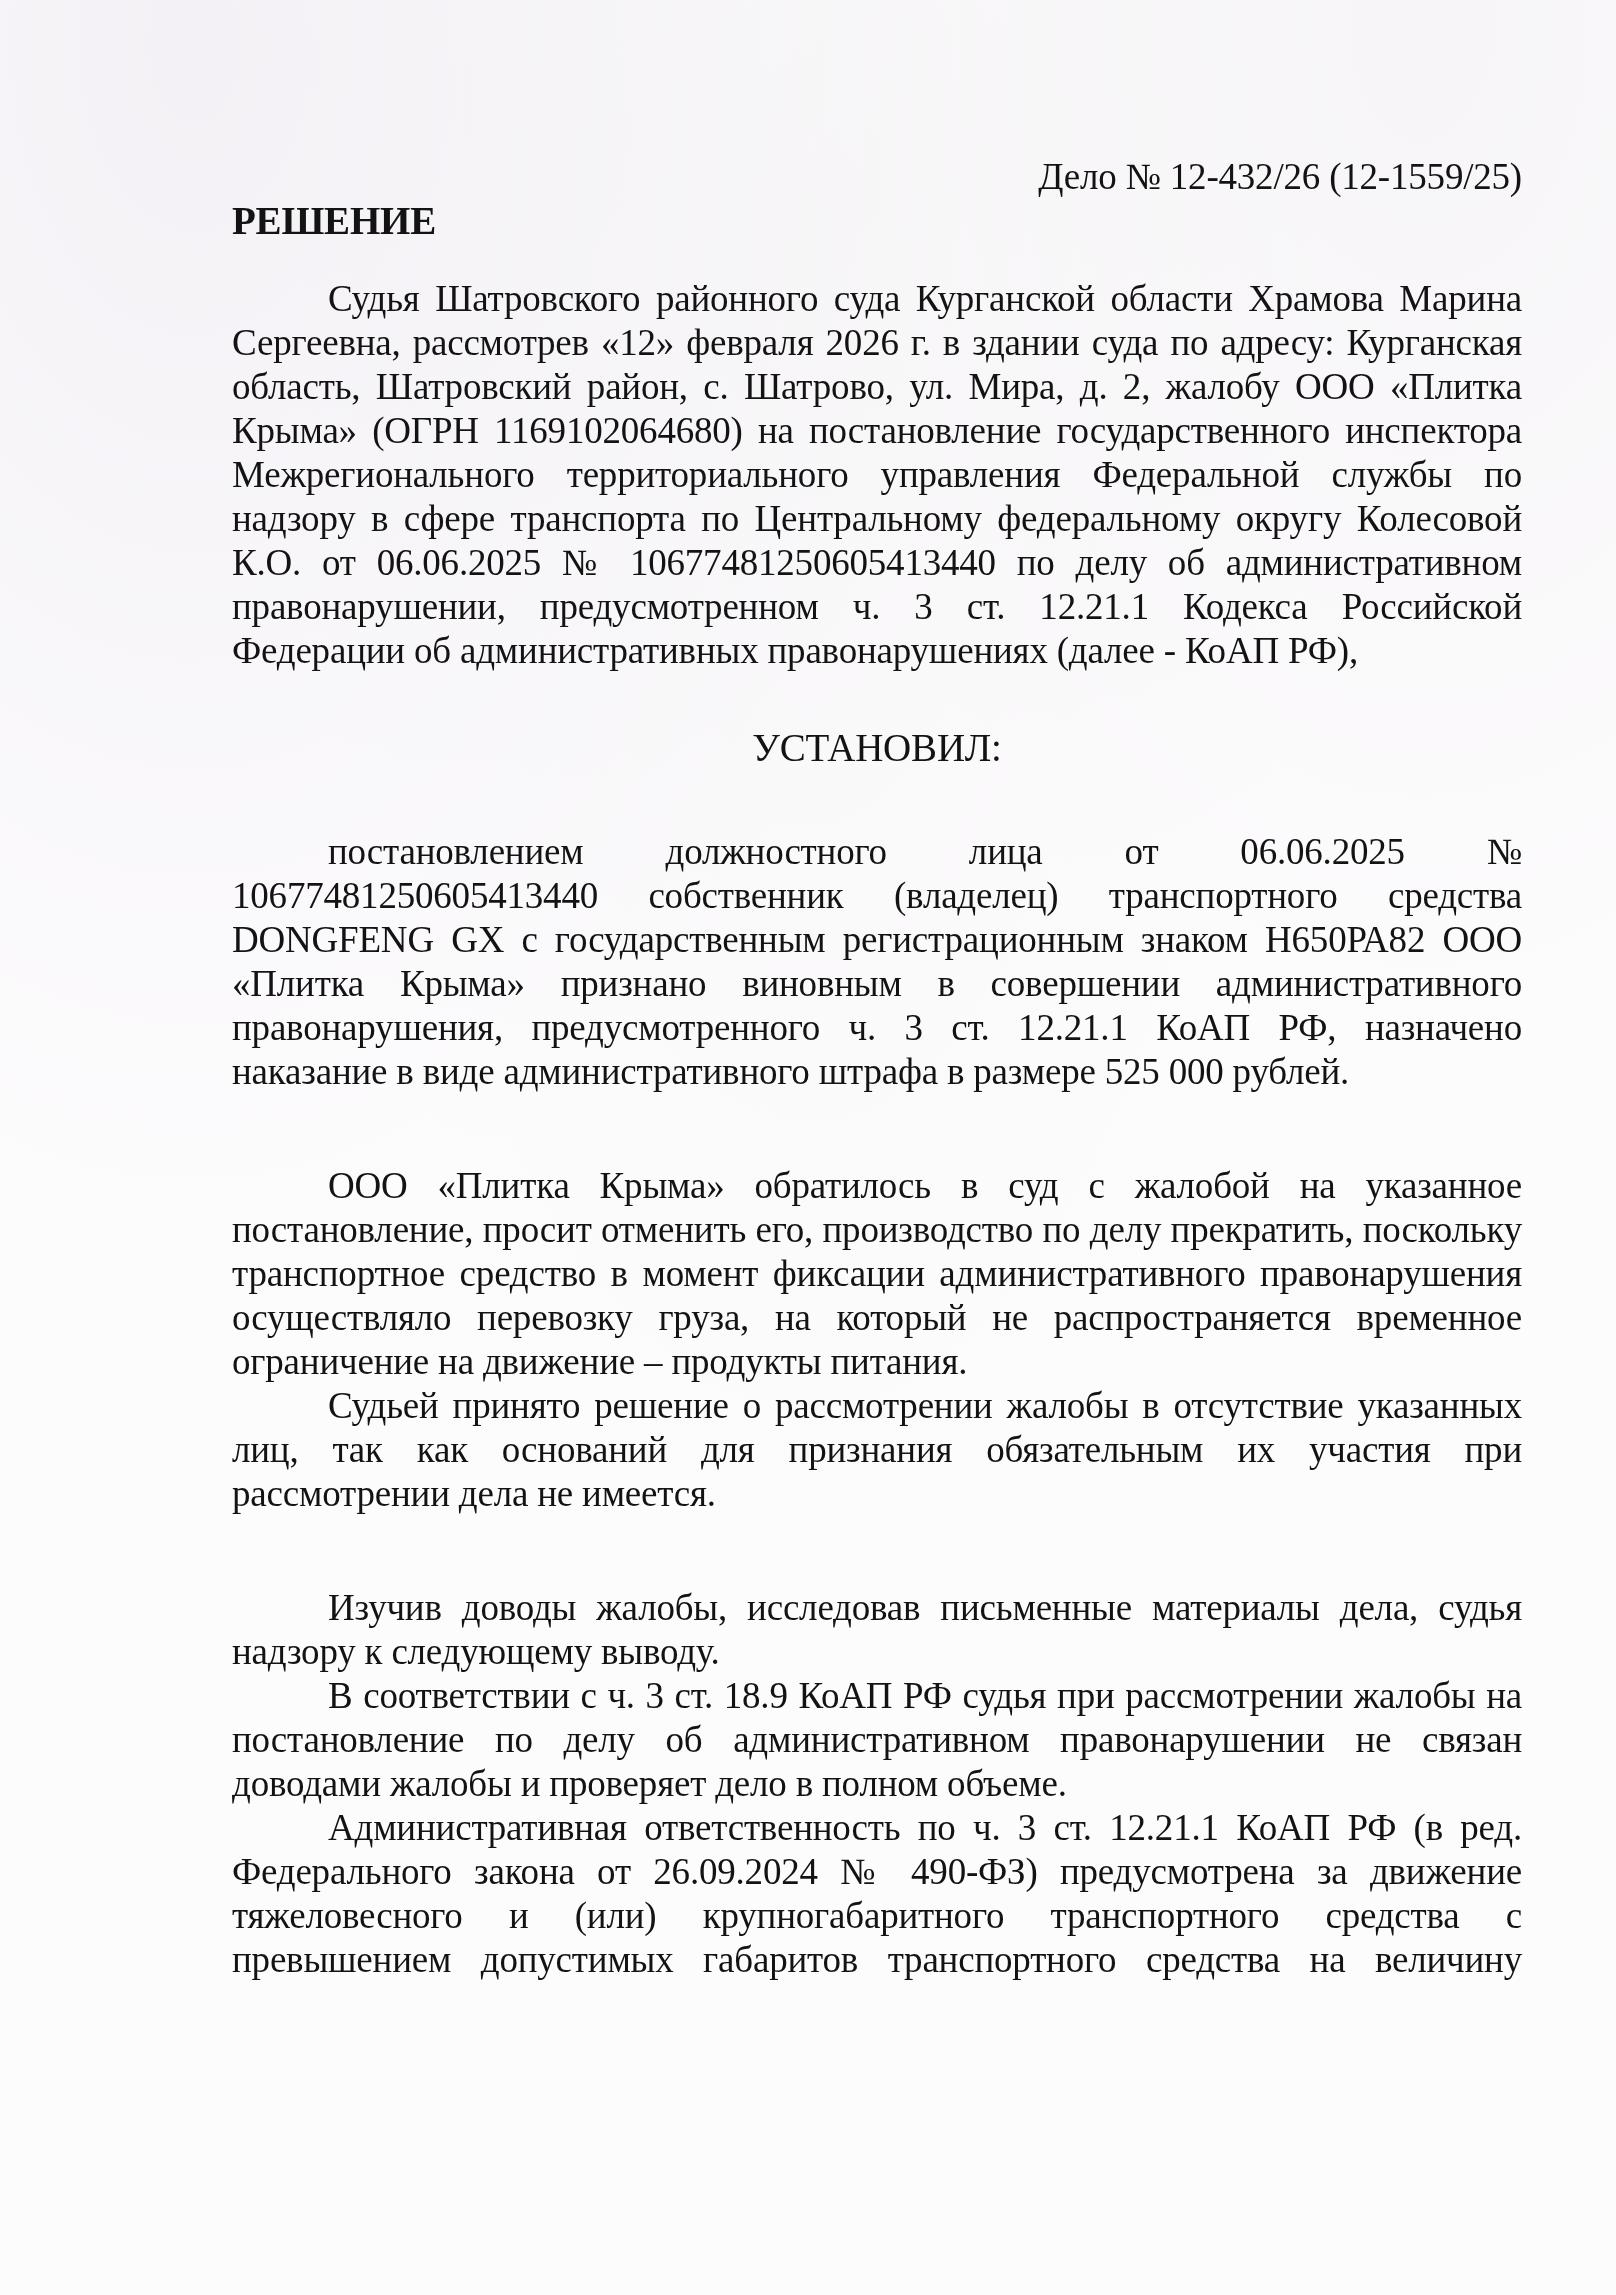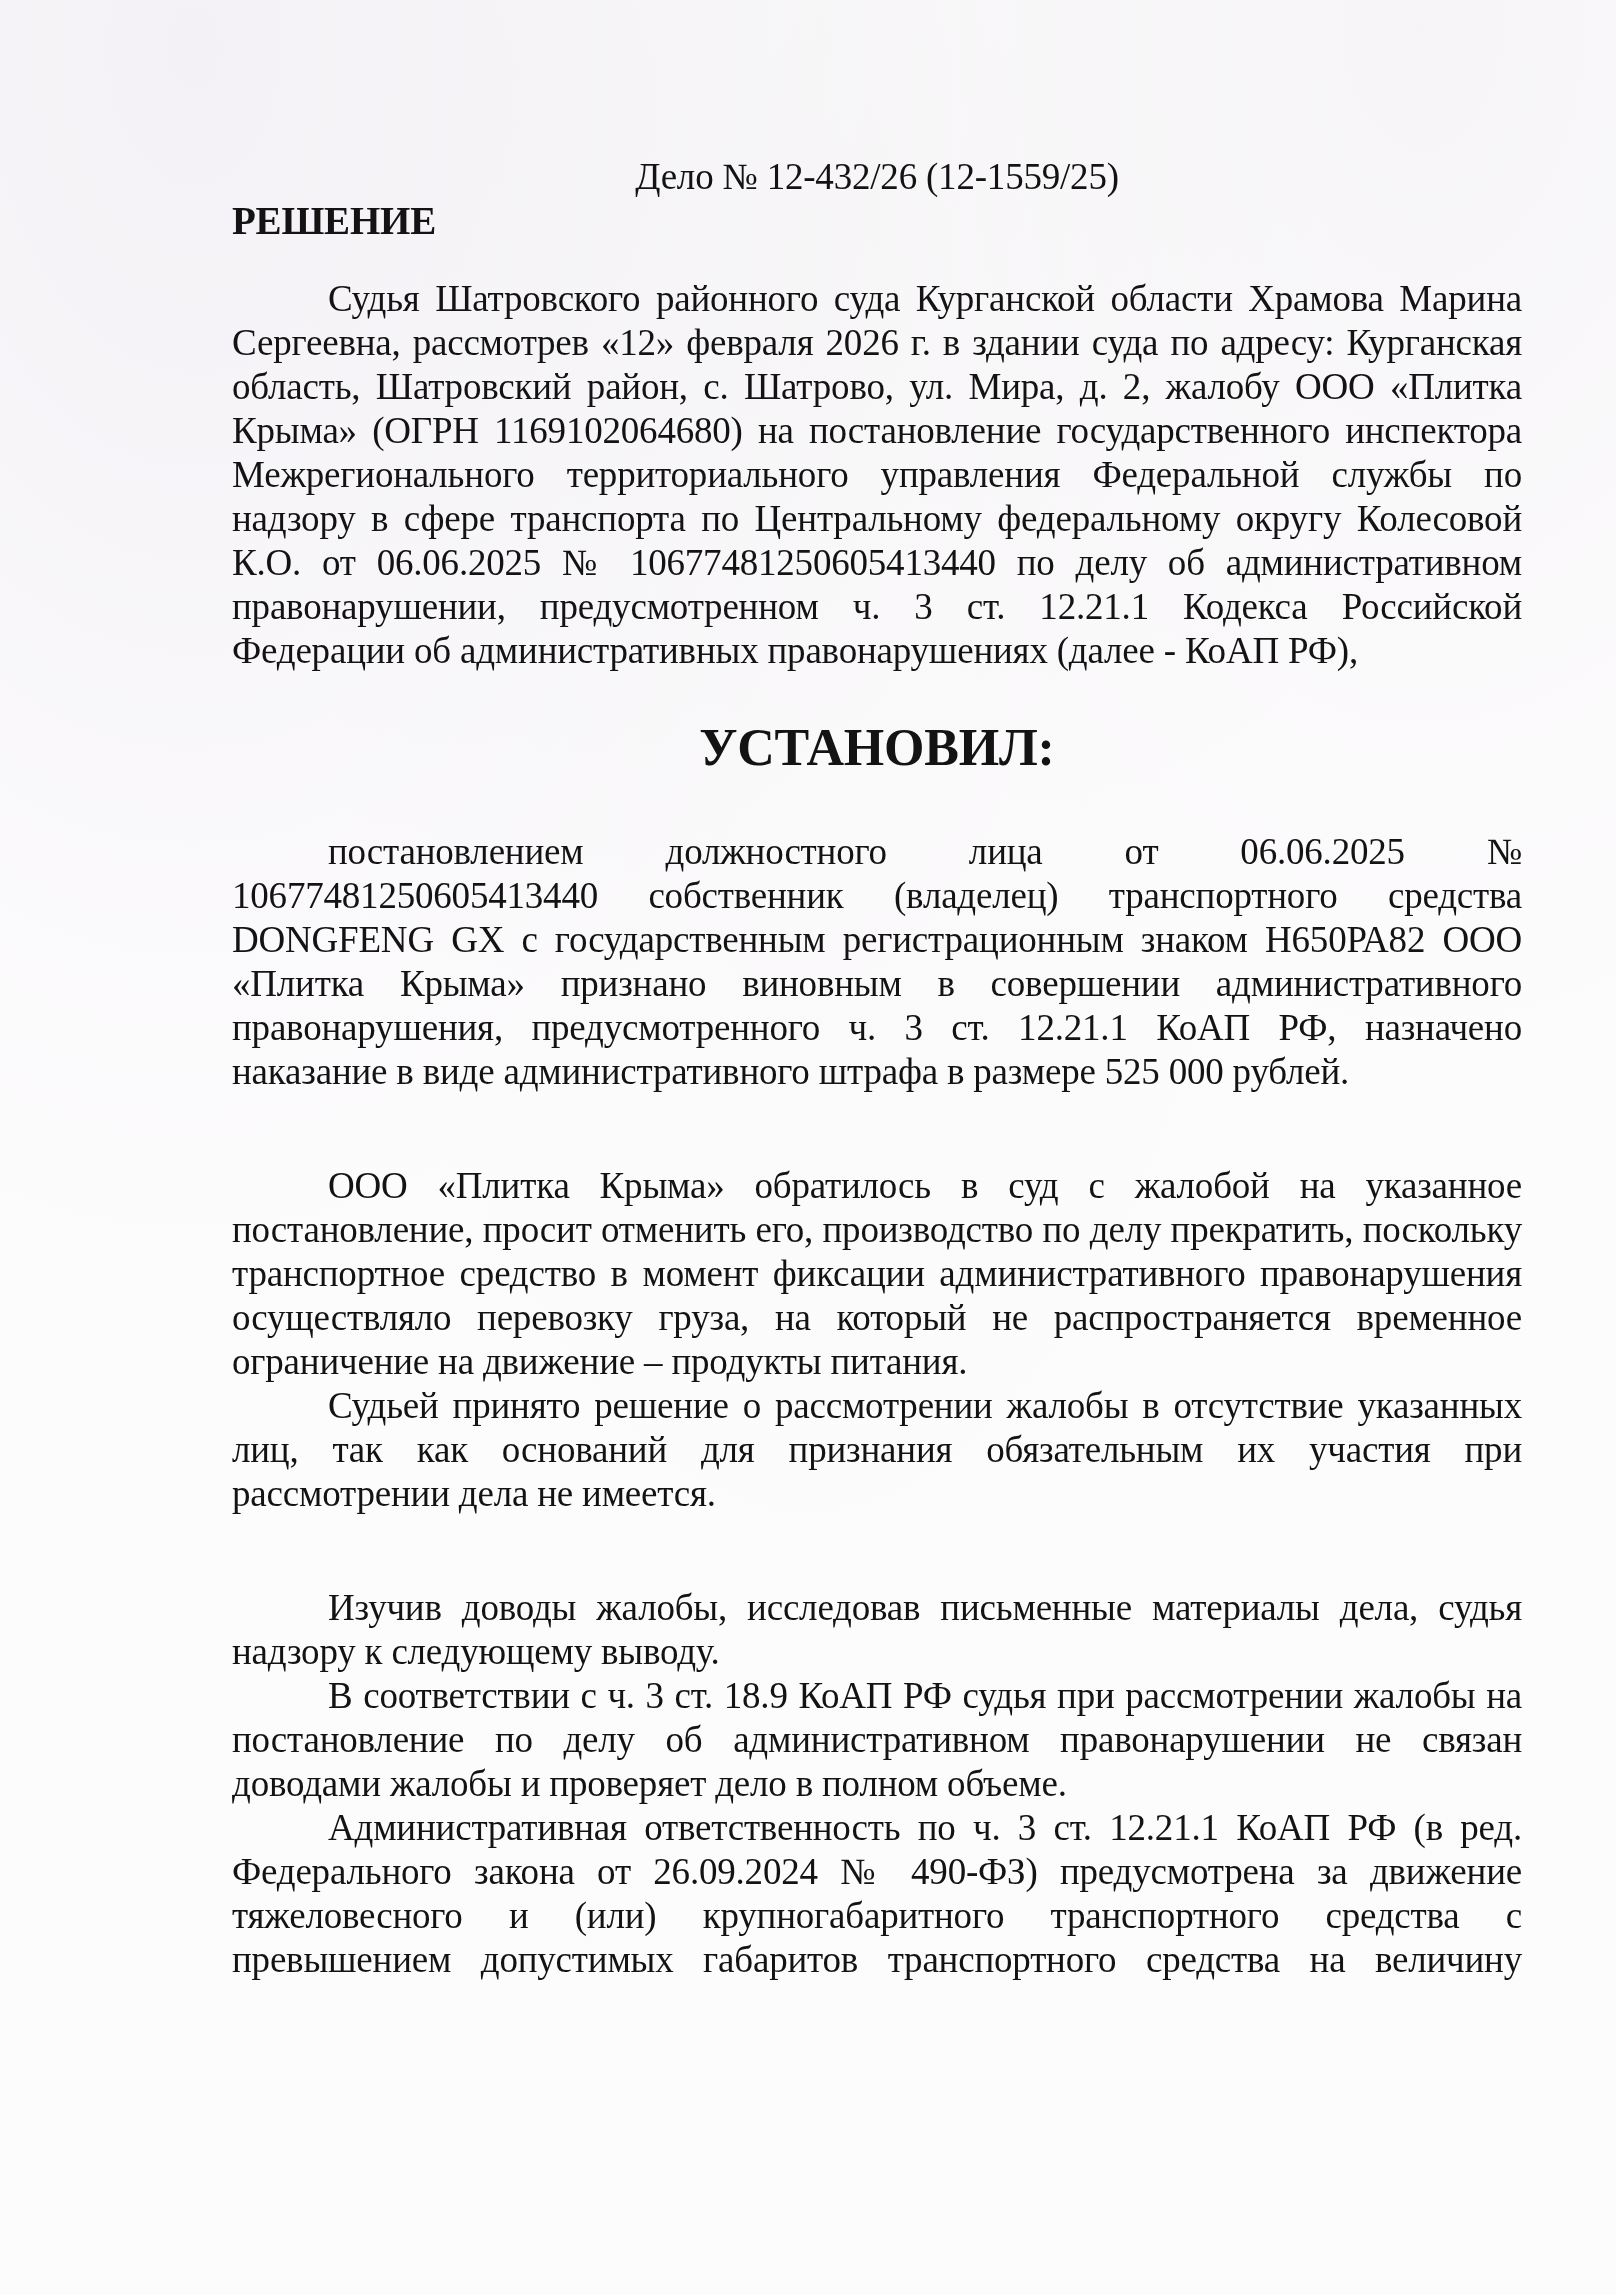--- a/index.html
+++ b/index.html
@@ -23,40 +23,40 @@
       radial-gradient(ellipse at 12% 2%, rgba(204,196,214,0.20), transparent 38%),
       radial-gradient(ellipse at 88% 1%, rgba(208,200,210,0.14), transparent 32%),
       radial-gradient(ellipse at 50% 12%, rgba(210,206,210,0.10), transparent 45%),
       #fdfcfd;
     color: #131313;
     font-size: 37px;
     line-height: 44px;
     letter-spacing: -0.2px;
   }
   .case-number {
-    text-align: center;
+    text-align: right;
     white-space: nowrap;
   }
   .doc-title {
     text-align: left;
     font-weight: bold;
     font-size: 39px;
   }
   .para {
     margin: 0;
     text-align: justify;
     text-indent: 96px;
     font-family: Liberation Serif, serif;
   }
   .para.intro { margin-top: 34px; }
   .section-heading {
     margin: 53px 0 60px 0;
     text-align: center;
-    font-weight: bold;
-    font-size: 52px;
+    font-weight: normal;
+    font-size: 39px;
   }
   .gap { margin-top: 70px; }
   
   .cont { text-align-last: justify; }
 </style>
 </head>
 <body>
 
 <div class="page">
 

